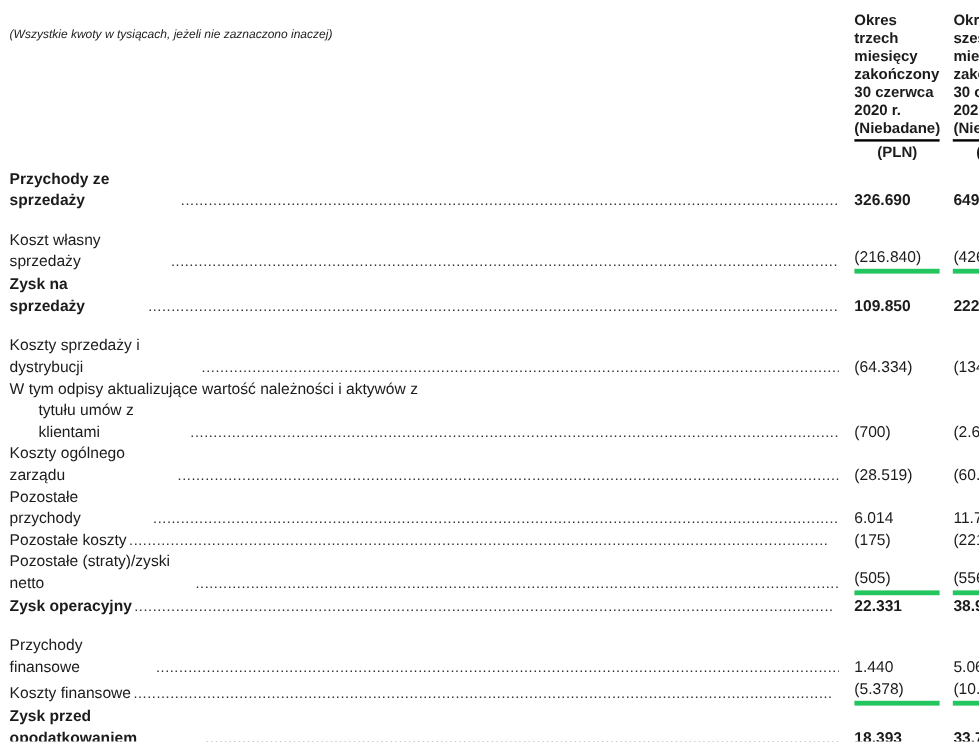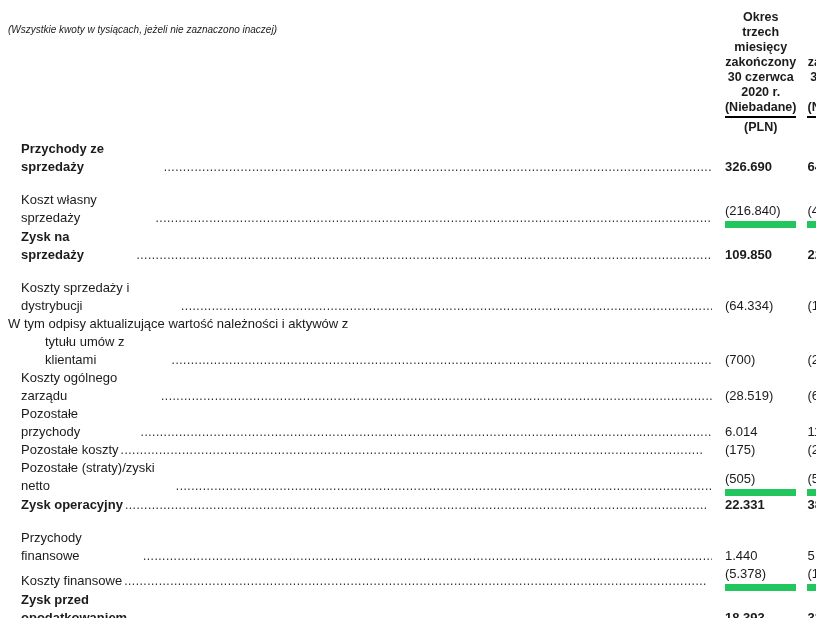--- a/index.html
+++ b/index.html
@@ -27,21 +27,21 @@
     font-size: 10px;
     line-height: 15px;
     vertical-align: top;
     padding: 18px 0 0 4px;
     font-weight: normal;
   }
   th.colhead {
     font-weight: bold;
     font-size: 12.5px;
     line-height: 15px;
-    text-align: center;
+    text-align: left;
     vertical-align: bottom;
     padding: 6px 0 1px 0;
     border-bottom: 2px solid #000;
   }
   th.unit {
     font-weight: bold;
     font-size: 12.5px;
     line-height: 15px;
     text-align: center;
     padding: 2px 0 5px 0;
@@ -56,25 +56,25 @@
   }
   td.label { padding-left: 4px; }
   td.num {
     padding-right: 6px;
     white-space: nowrap;
   }
   td.num.paren { padding-right: 0; }
 
   tr.bold td { font-weight: bold; }
   tr.italic td { }
-  tr.rule td.num { border-bottom: 7px solid #22c55e; padding-bottom: 1px; }
+  tr.rule td.num { border-bottom: 4px solid #22c55e; padding-bottom: 1px; }
   tr.rule td.label { padding-bottom: 1px; }
   tr.spacer td { height: 15px; line-height: 15px; }
 
-  .lbl { display: flex; align-items: flex-end; margin-left: 13px; }
+  .lbl { display: flex; align-items: flex-end; }
   .lbl .txt { flex: 0 1 auto; }
   .leader {
     flex: 1 1 auto;
     overflow: hidden;
     white-space: nowrap;
     margin: 0 2px 0 2px;
   }
   .leader::before {
     content: "........................................................................................................................................................";
     font-size: 12px;

